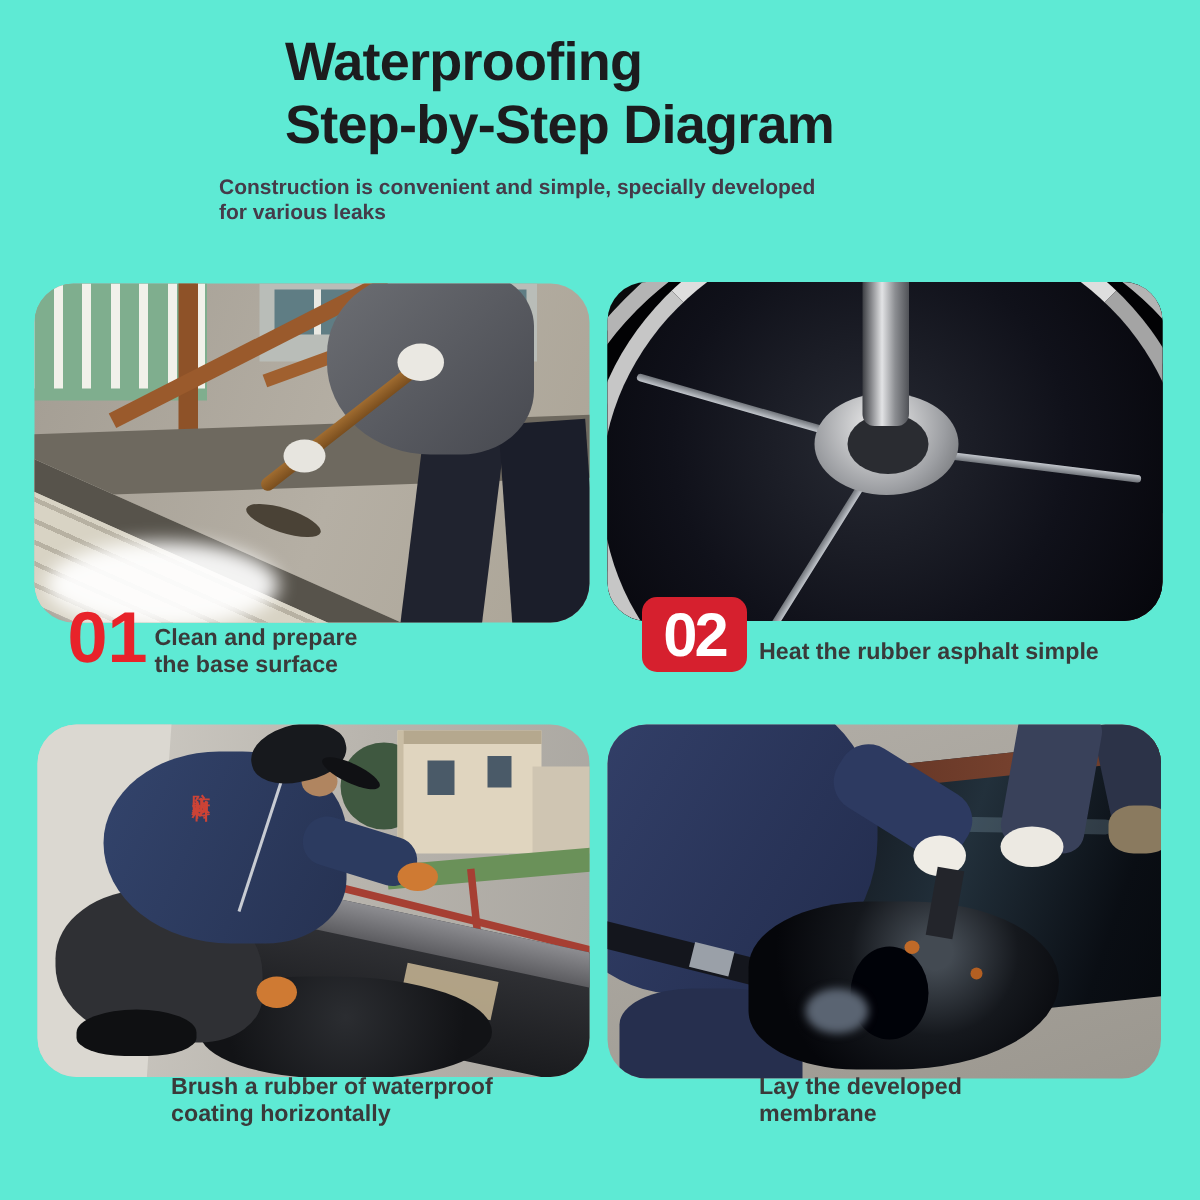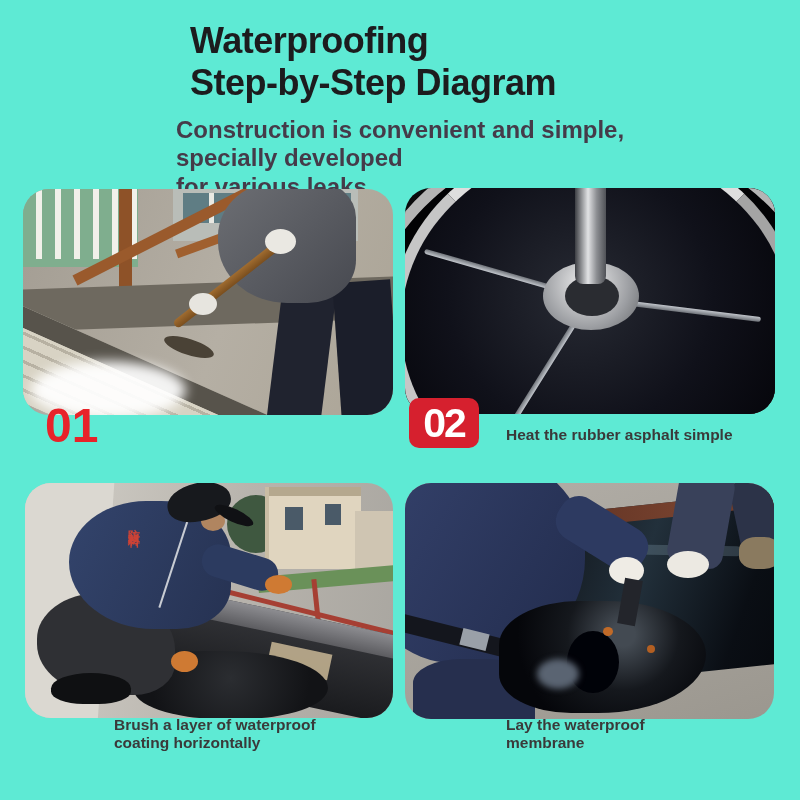--- a/index.html
+++ b/index.html
@@ -6,22 +6,22 @@
   html,body { width:800px; height:800px; background:#ffffff; font-family:"Liberation Sans", sans-serif; }
   .stage { position:relative; width:800px; height:800px; background:#5eead4; overflow:hidden; }
 
   
   .title {
     position:absolute; left:190px; top:20px;
     font-size:36px; font-weight:bold; color:#1c1c1e;
     line-height:1.16; letter-spacing:-0.5px; white-space:pre-line;
   }
   .subtitle {
-    position:absolute; left:176px; top:116px; width:500px;
-    font-size:24px; font-weight:bold; color:#453b49;
+    position:absolute; left:146px; top:116px; width:500px;
+    font-size:14px; font-weight:bold; color:#453b49;
     line-height:1.18; white-space:pre-line;
   }
 
   
   .card { position:absolute; border-radius:26px; overflow:hidden; background:#888; }
   .card div { position:absolute; }
   #card1 { left:23px;  top:189px; width:370px; height:226px; }
   #card2 { left:405px; top:188px; width:370px; height:226px; }
   #card3 { left:25px;  top:483px; width:368px; height:235px; }
   #card4 { left:405px; top:483px; width:369px; height:236px; }
@@ -31,21 +31,21 @@
     position:absolute; left:45px; top:402px;
     font-size:48px; font-weight:bold; color:#e8232a; line-height:1;text-align:right;
   }
   .badge {
     position:absolute; width:70px; height:50px;
     background:#d6202e; border-radius:10px;
     color:#ffffff; font-size:41px; font-weight:bold;
     display:flex; align-items:center; justify-content:center;
     letter-spacing:-2px; line-height:1;
   }
-  #badge2 { left:409px; top:398px; }
+  #badge2 { left:428px; top:398px; }
   #badge3 { left:45px;  top:700px; }
   #badge4 { left:427px; top:701px; }
   .caption {
     position:absolute; font-size:15.5px; font-weight:bold; color:#3a3a3a;
     line-height:1.16; white-space:pre-line;
   }
   #cap1 { left:103px; top:417px; }
   #cap2 { left:506px; top:426px; }
   #cap3 { left:114px; top:716px; }
   #cap4 { left:506px; top:716px; }
@@ -252,23 +252,25 @@
       <div class="s4-refl2"></div>
       <div class="s4-glint-a"></div>
       <div class="s4-glint-b"></div>
     </div>
     <div class="s4-arm-l"></div>
     <div class="s4-glove-l"></div>
     <div class="s4-trowel"></div>
   </div>
 
   <div class="num-plain">01</div>
+  <div class="caption" id="cap1">Clean and prepare
+the base surface</div>
 
   <div class="badge" id="badge2">02</div>
   <div class="caption" id="cap2">Heat the rubber asphalt simple</div>
 
-  <div class="caption" id="cap3">Brush a layer of waterproof
+  <div class="caption" id="cap3">Brush a rubber of waterproof
 coating horizontally</div>
 
-  <div class="caption" id="cap4">Lay the waterproof
+  <div class="caption" id="cap4">Lay the developed
 membrane</div>
 
 </div>
 
 </body></html>

